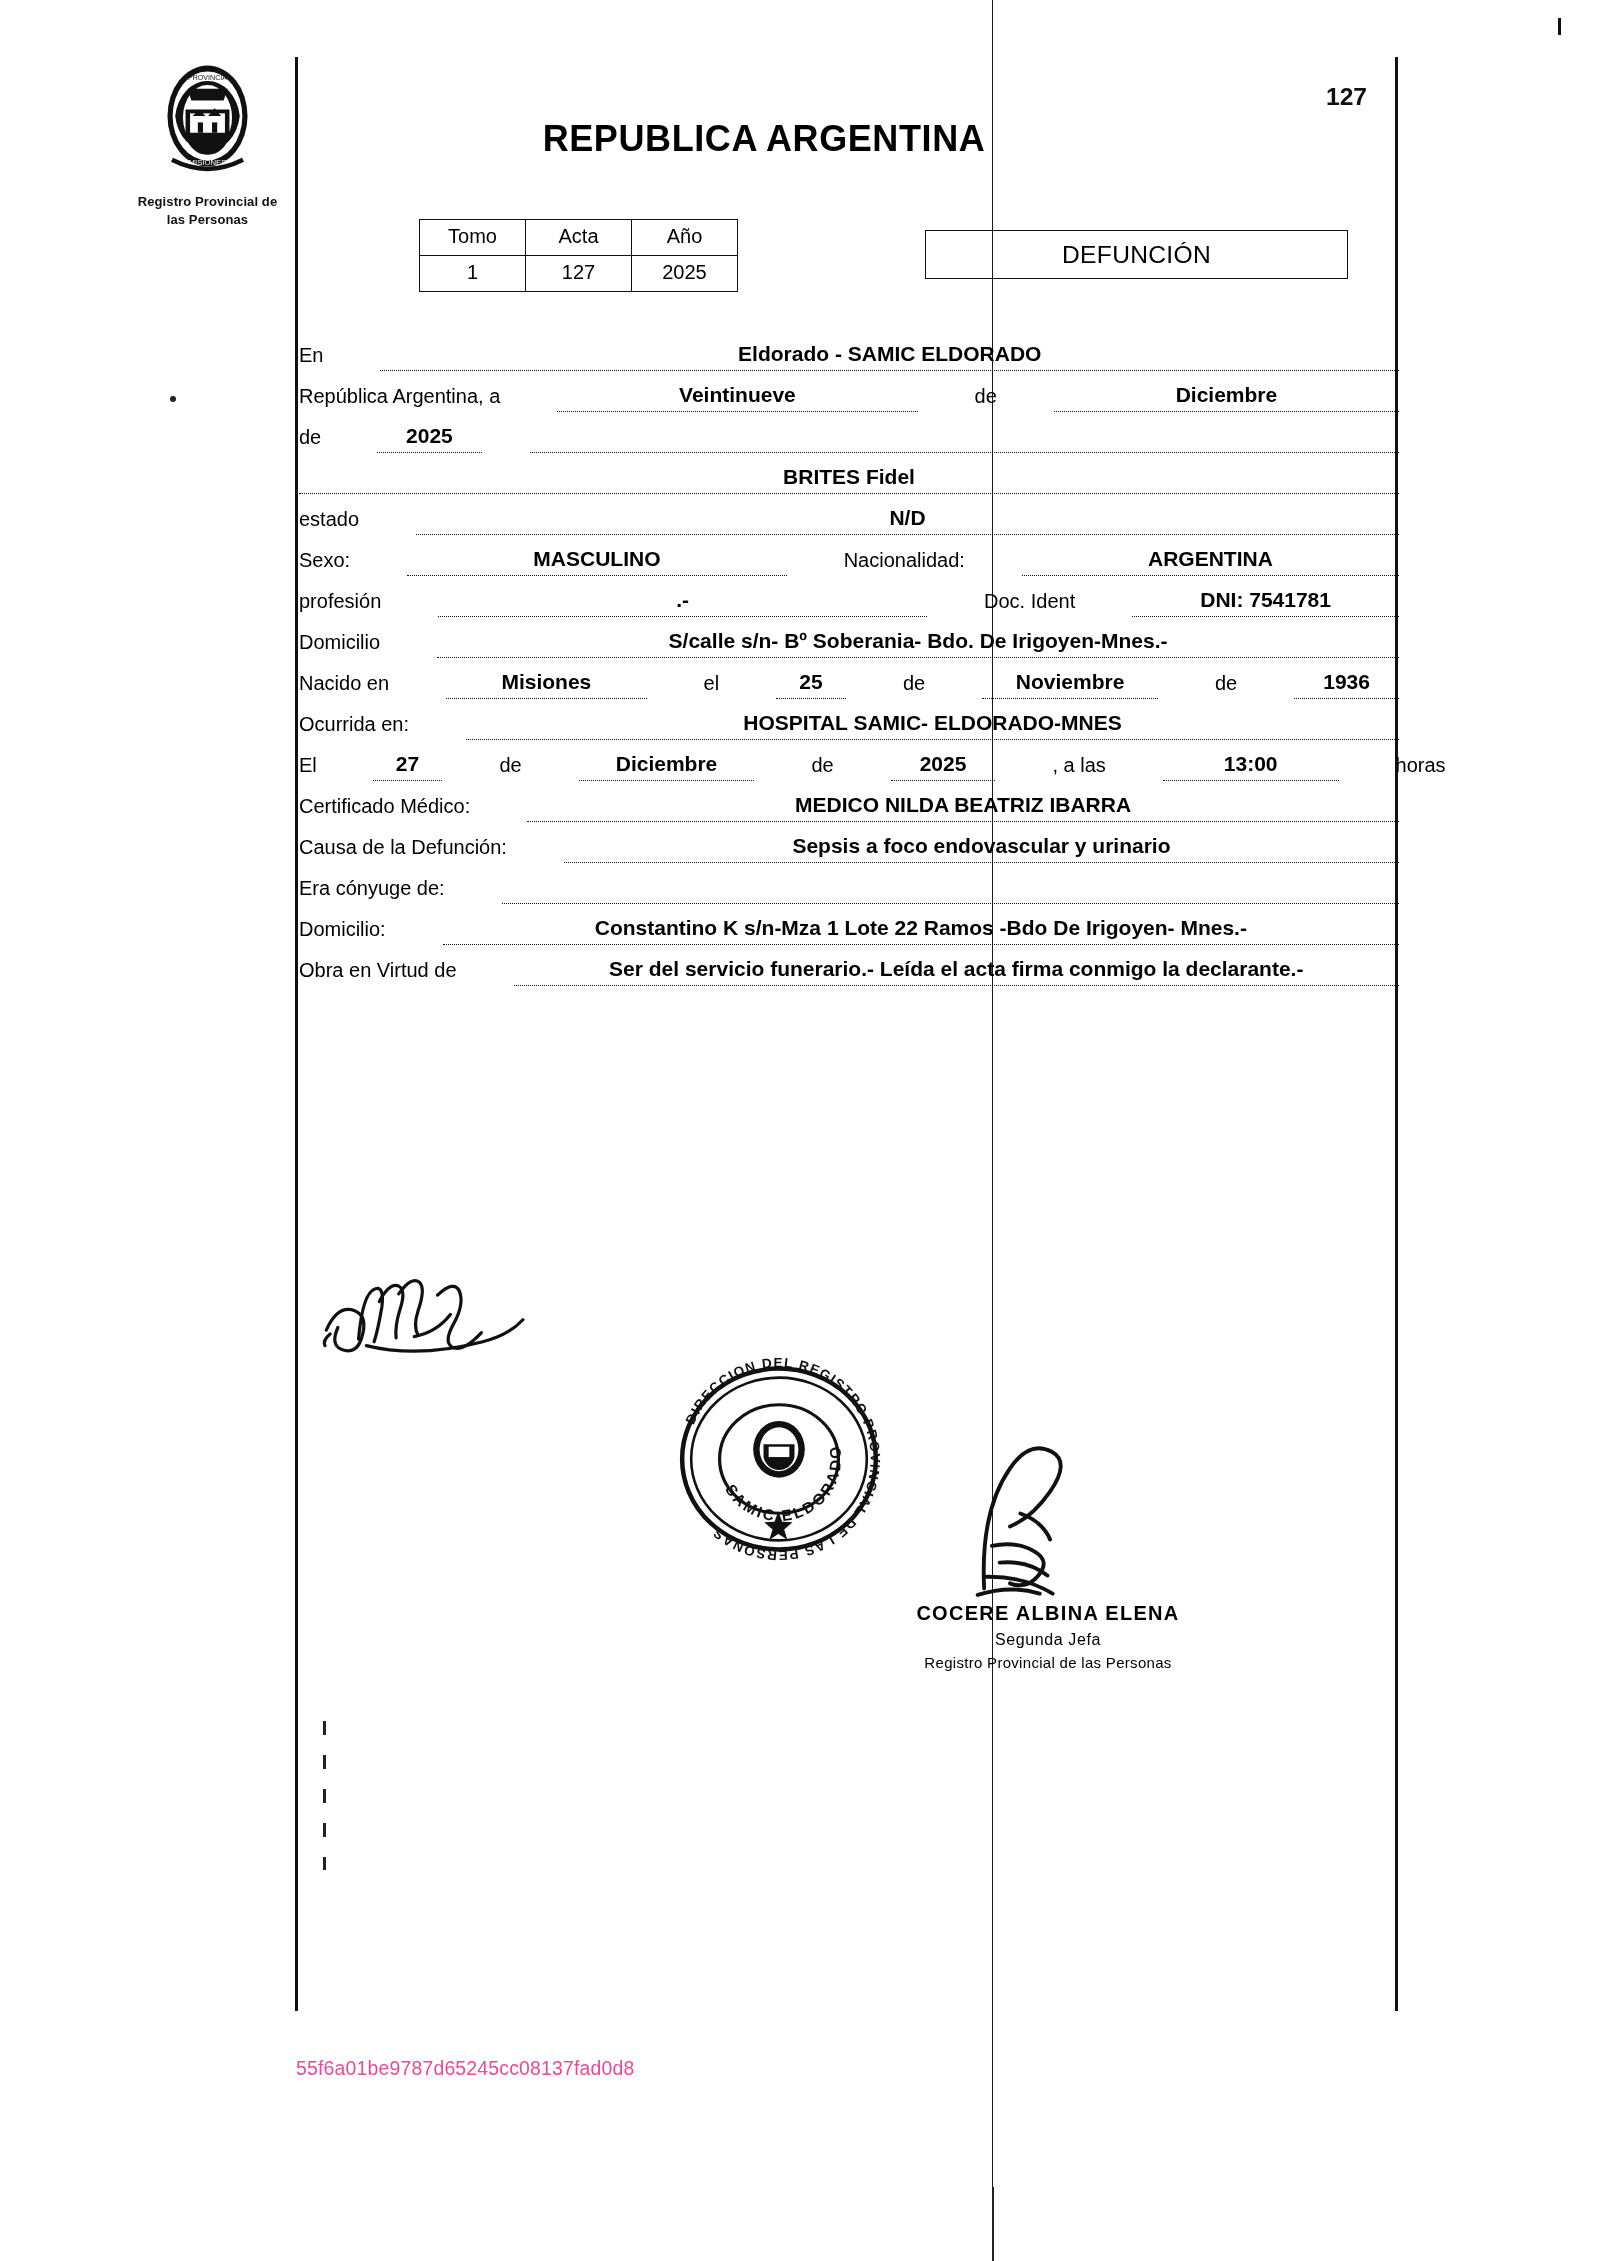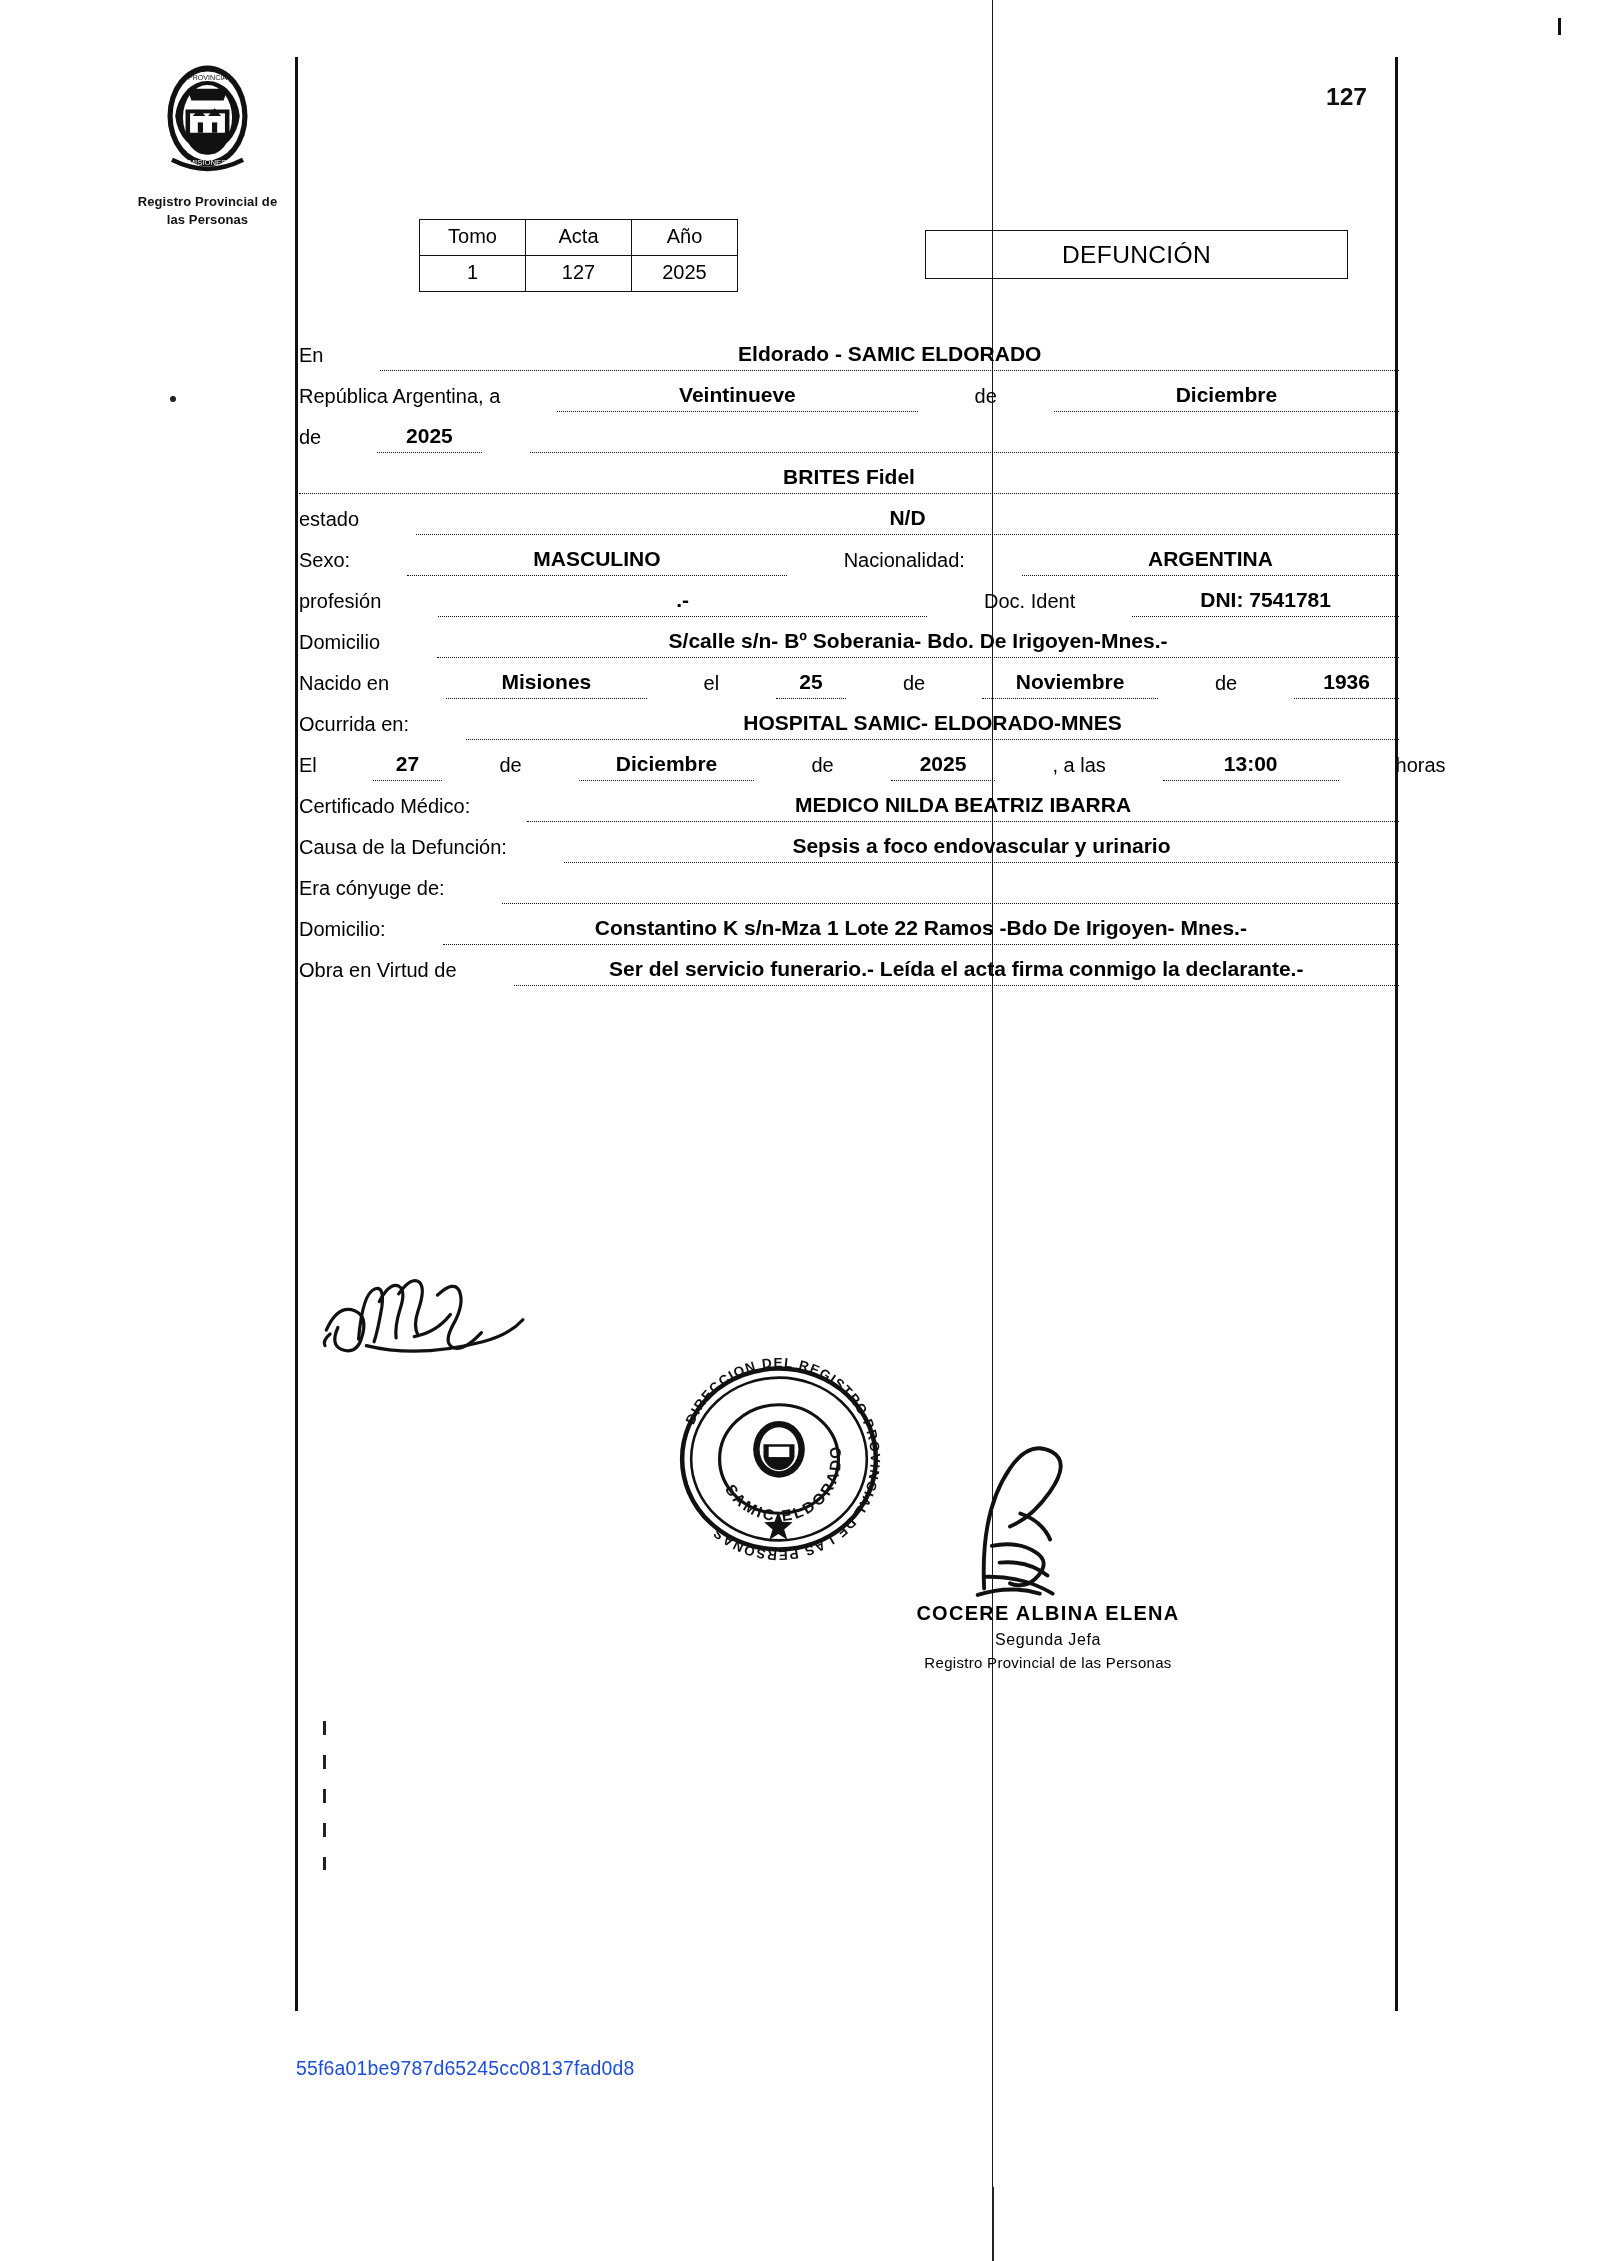--- a/index.html
+++ b/index.html
@@ -220,21 +220,21 @@
     width: 2.6px; height: 149px;
     background: repeating-linear-gradient(to bottom, #222 0 14.2px, transparent 14.2px 34px);
   }
 
   
   .hash {
     position: absolute;
     left: 296px; top: 2057px;
     font-size: 19.4px;
     letter-spacing: 0.2px;
-    color: #1d4ed8;
+    color: #ec4899;
   }
 
   
   .fold-bottom {
     position: absolute;
     left: 992px; top: 2187px;
     width: 1.9px; height: 74px;
     background: #222;
   }
 </style>
@@ -268,20 +268,21 @@
         <path d="M20 150 q55 28 110 0" stroke="#111" stroke-width="7" fill="none"></path>
       </svg>
     </div>
     <div class="emblem-caption">Registro Provincial de las Personas</div>
   </div>
 
   <div class="dot-mark"></div>
 
   <div class="page-number">127</div>
 
+  <div class="doc-title">REPUBLICA ARGENTINA</div>
 
   <table class="meta-table">
     <tbody>
         <tr>
       <td>Tomo</td>
       <td>Acta</td>
       <td>Año</td>
     </tr>
     <tr>
       <td class="val">1</td>

